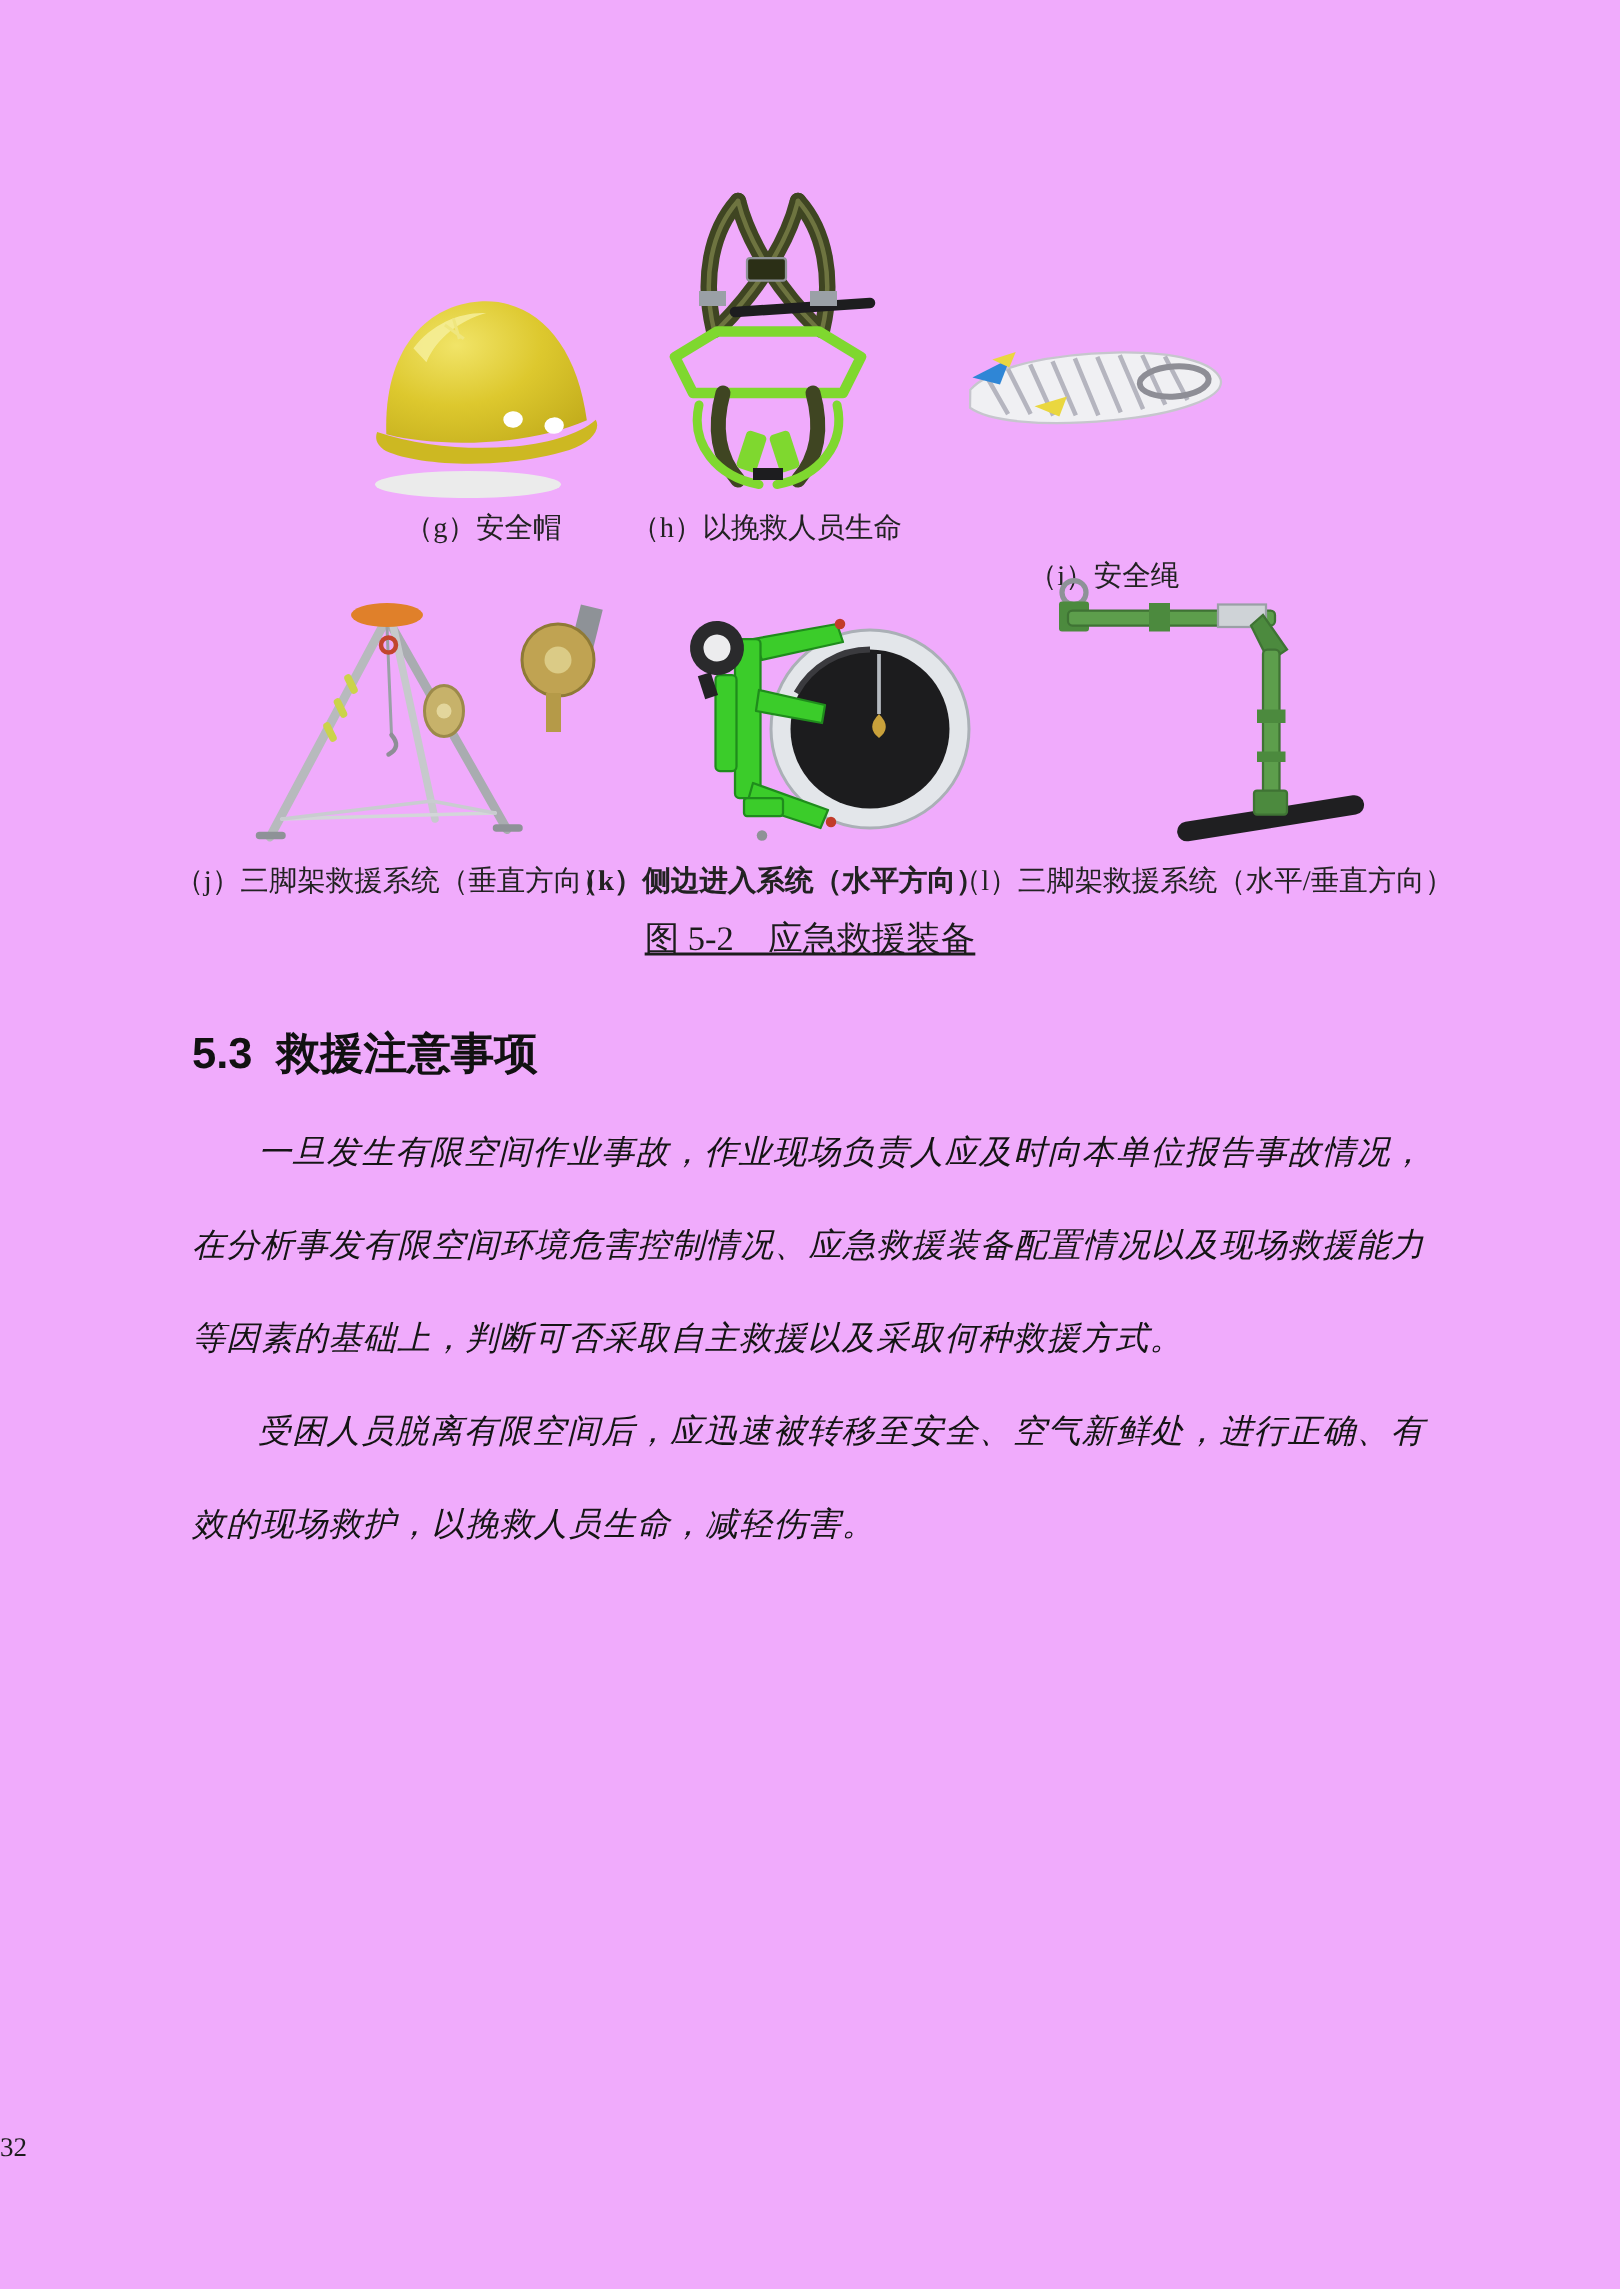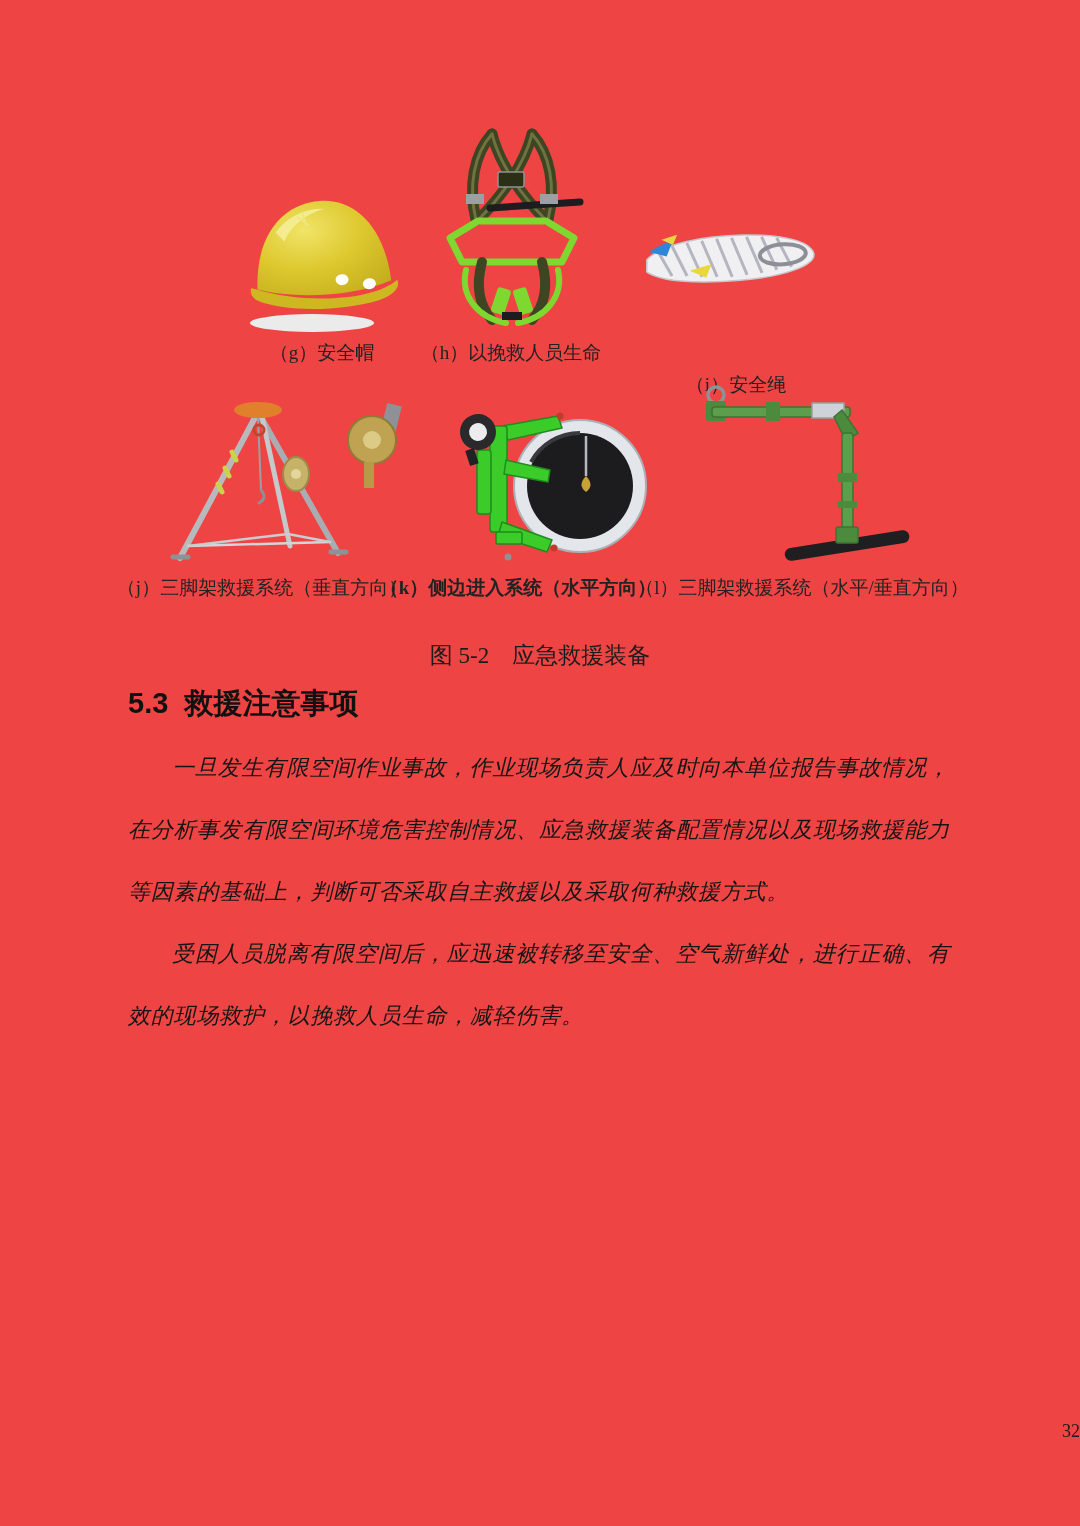--- a/index.html
+++ b/index.html
@@ -1,21 +1,21 @@
 <!DOCTYPE html>
 <html><head>
 <meta charset="utf-8">
 <style>
   html, body { margin: 0; padding: 0; background: #ffffff; }
   .page {
     position: relative;
     width: 1080px;
     height: 1526px;
     margin: 0 auto;
-    background: #ef4444;
+    background: #f0abfc;
     font-family: "Liberation Serif", "DejaVu Serif", serif;
     color: #1c1c1c;
     overflow: hidden;
   }
   .img-cell { position: absolute; }
   .img-cell svg { display: block; width: 100%; height: 100%; }
   .cap {
     position: absolute;
     transform: translateX(-50%);
     font-size: 19px;
@@ -58,21 +58,21 @@
     text-align: justify;
     text-indent: 2em;
     color: #151515;
     font-style: italic;
   }
   .page-number {
     position: absolute;
     left: 0;
     top: 1421px;
     width: 1080px;
-    text-align: right;
+    text-align: left;
     font-size: 18px;
     color: #1c1c1c;
   }
 </style>
 </head>
 <body>
 
 <div class="page">
 
   <div class="img-cell" style="left:240px; top:185px; width:165px; height:150px;">
@@ -222,21 +222,21 @@
         </g>
         <rect x="144" y="144" width="22" height="16" rx="2" fill="#4c8a3e" stroke="#3f7334" stroke-width="1.5"></rect>
       </g>
     </svg>
   </div>
 
   <div class="cap" style="left:262px; top:576px;">（j）三脚架救援系统（垂直方向）</div>
   <div class="cap" style="left:518px; top:576px;font-weight:bold;">（k）侧边进入系统（水平方向）</div>
   <div class="cap" style="left:802px; top:576px;">（l）三脚架救援系统（水平/垂直方向）</div>
 
-  <div class="figcaption" style="top:640px;">图 5-2　应急救援装备</div>
+  <div class="figcaption" style="top:610px;text-decoration:underline;">图 5-2　应急救援装备</div>
 
   <h2 class="heading">5.3  救援注意事项</h2>
 
   <div class="bodytext">
     <p>一旦发生有限空间作业事故，作业现场负责人应及时向本单位报告事故情况，在分析事发有限空间环境危害控制情况、应急救援装备配置情况以及现场救援能力等因素的基础上，判断可否采取自主救援以及采取何种救援方式。</p>
     <p>受困人员脱离有限空间后，应迅速被转移至安全、空气新鲜处，进行正确、有效的现场救护，以挽救人员生命，减轻伤害。</p>
   </div>
 
   <div class="page-number">32</div>
 

